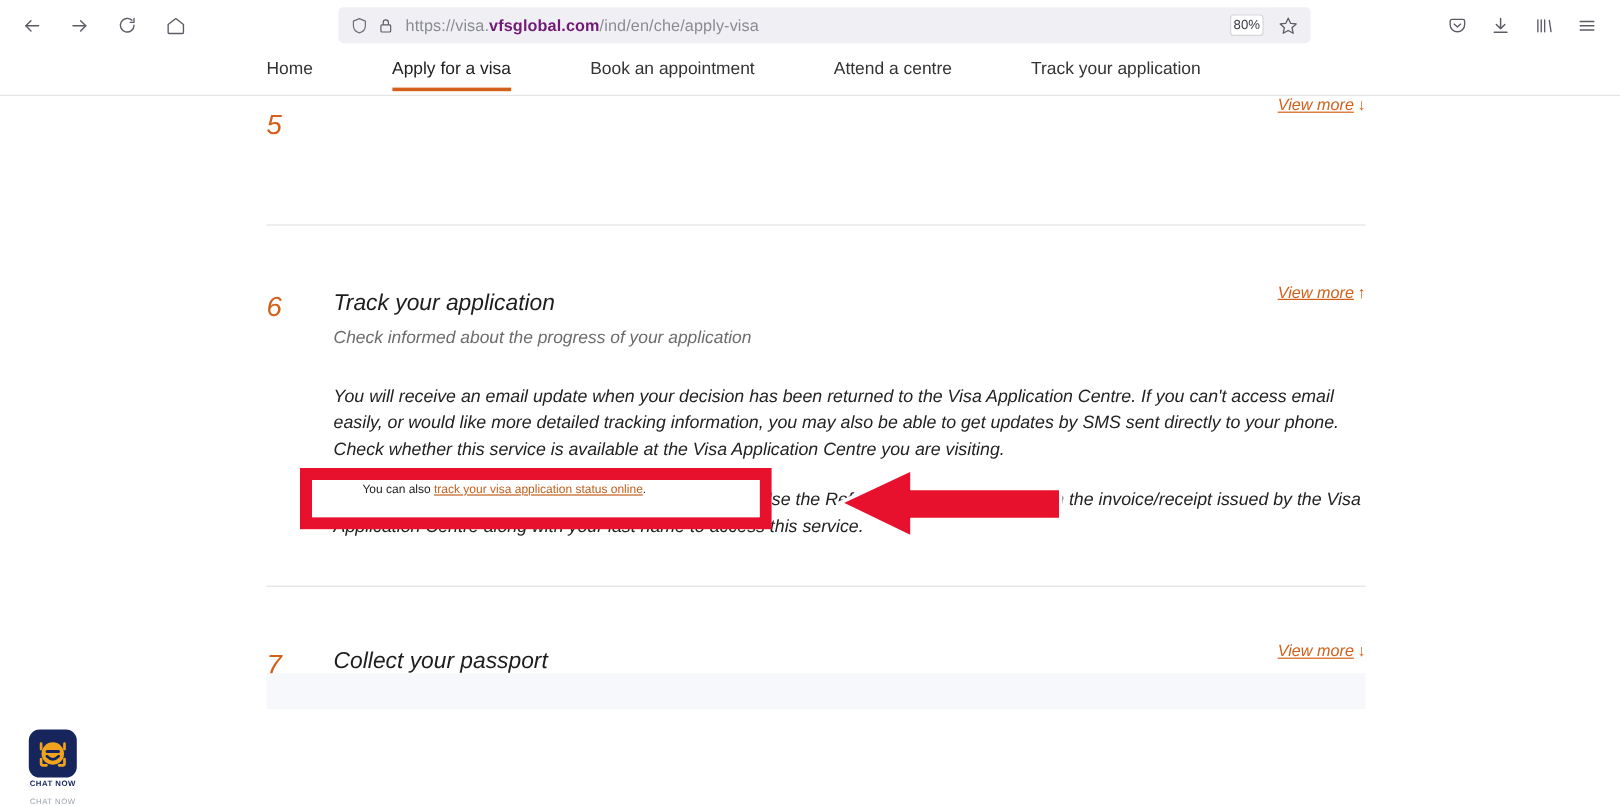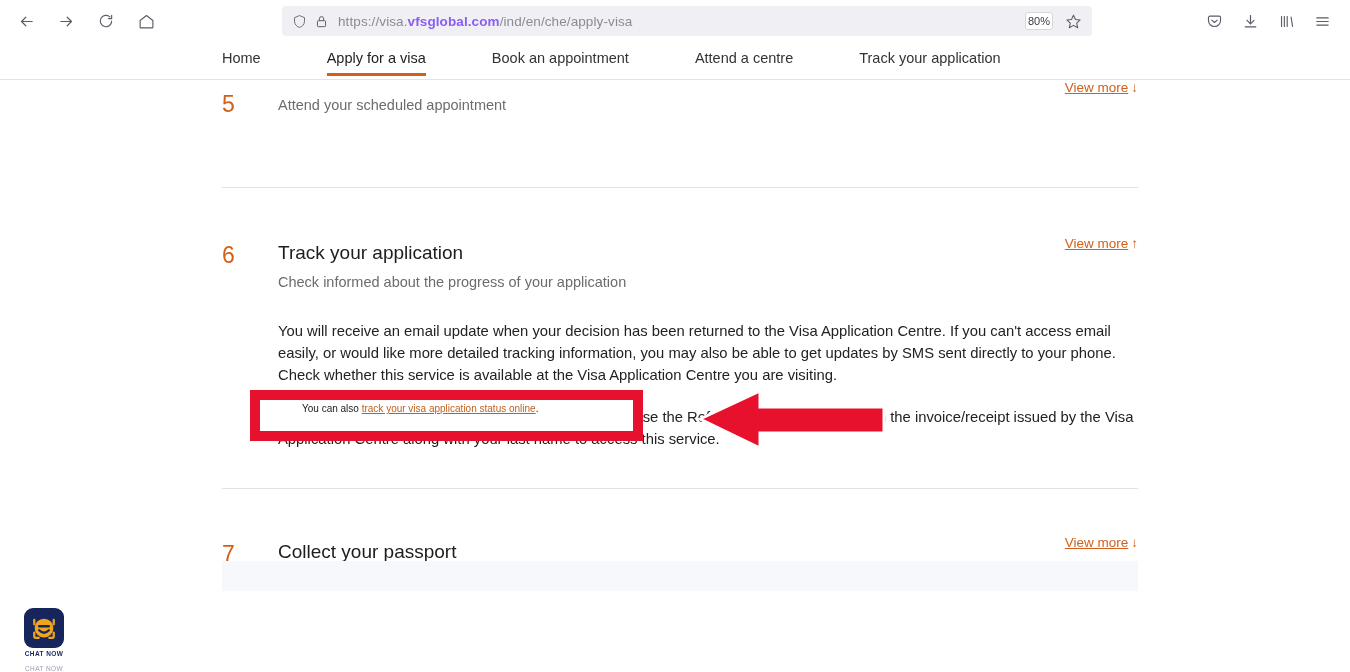--- a/index.html
+++ b/index.html
@@ -40,21 +40,21 @@
   .urlbar .shield { margin-right: 8px; display:flex; }
   .urlbar .lock { margin-right: 10px; display:flex; }
   .url-text {
     flex: 1;
     font-size: 13.5px;
     color: #8b8b95;
     letter-spacing: 0.1px;
     white-space: nowrap;
     overflow: hidden;
   }
-  .url-text .host { color: #8b5cf6; font-weight: 600; }
+  .url-text .host { color: #701a75; font-weight: 600; }
   .zoom-badge {
     font-size: 11px; color: #3a3a44;
     background: #fff;
     border: 1px solid #d7d7db;
     border-radius: 3px;
     padding: 1px 2px;
     margin-right: 8px;
     line-height: 14px;
   }
   .star { display:flex; padding: 0 4px; }
@@ -103,20 +103,21 @@
     width: 1350px;
     height: 591px;
     background: #fff;
     overflow: hidden;
   }
   .container {
     position: relative;
     width: 916px;
     margin: 0 auto;
     margin-left: 222px;
+    font-style: italic;
   }
 
   .step {
     position: relative;
     padding-top: 8px;
   }
   .step-row { display: flex; align-items: flex-start; }
   .step-num {
     width: 56px;
     font-size: 23px;
@@ -353,21 +354,20 @@
 <div class="page">
   <div class="container">
 
     <div class="step" style="height:106px;">
       <div class="view-more" style="top:-1px;">
         <span class="vm-label">View more</span><span class="vm-arrow">↓</span>
       </div>
       <div class="step-row">
         <div class="step-num">5</div>
         <div class="step-body">
-          <div class="step-sub">Attend your scheduled appointment</div>
         </div>
       </div>
     </div>
     <div class="divider"></div>
 
     <div class="step" style="padding-top:52px;">
       <div class="view-more" style="top:48px;">
         <span class="vm-label">View more</span><span class="vm-arrow">↑</span>
       </div>
       <div class="step-row">

